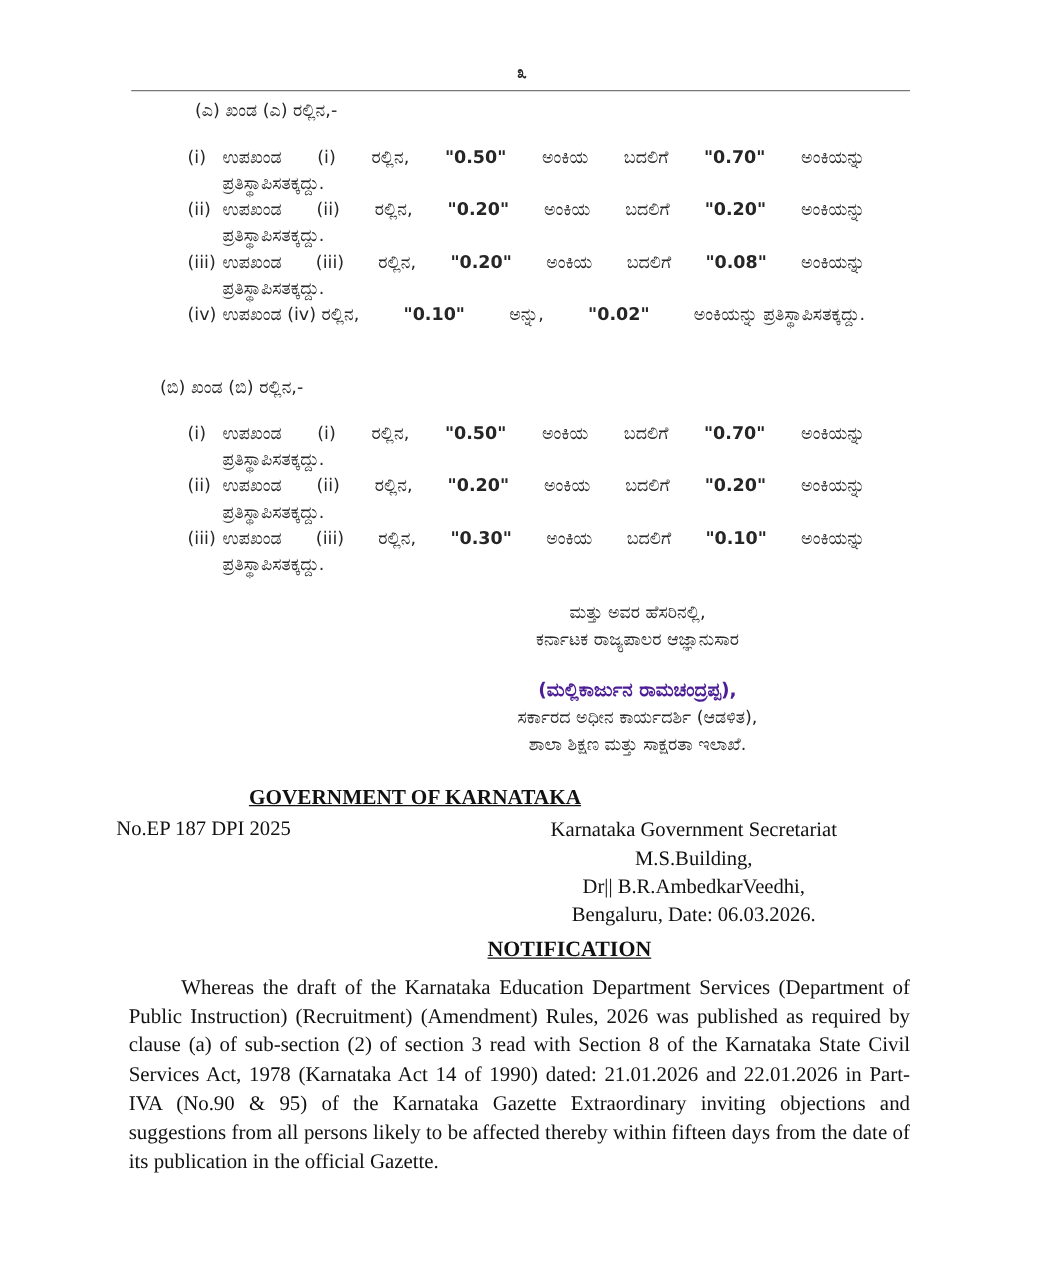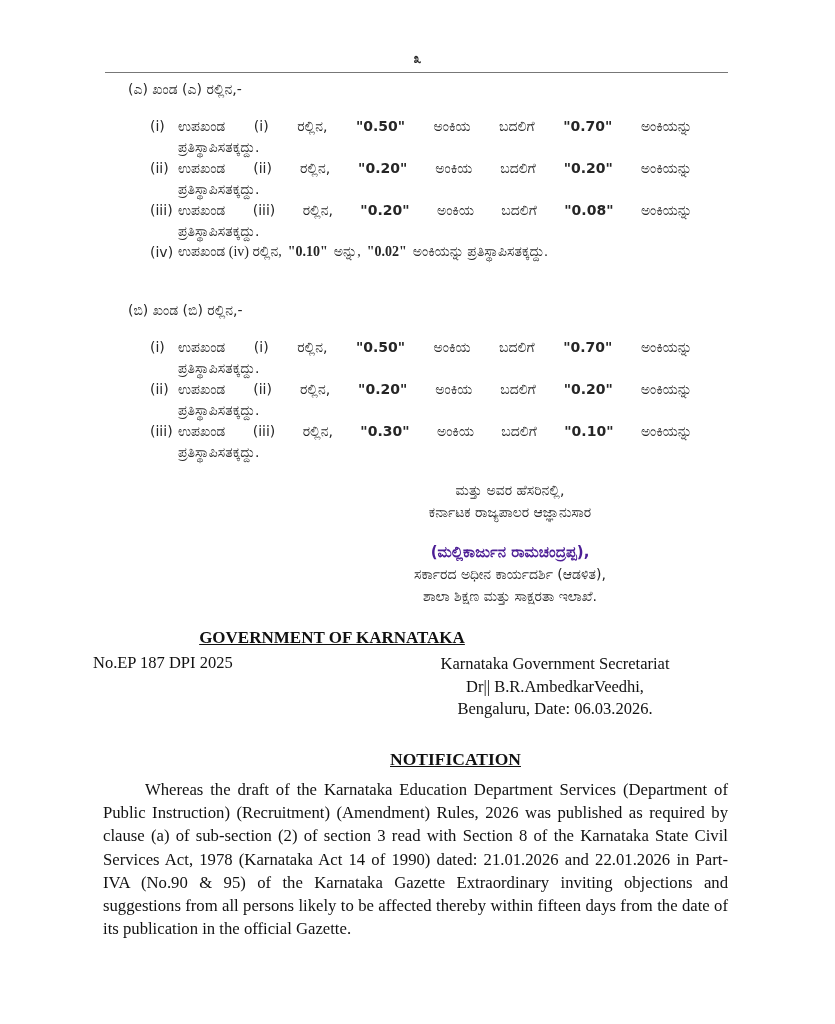--- a/index.html
+++ b/index.html
@@ -6,39 +6,39 @@
   body { width:835px; height:1024px; position:relative; overflow:hidden; color:#1a1a1a; }
   .kn { font-family: "DejaVu Sans", sans-serif; font-size:14px; color:#262626; }
   .abs { position:absolute; }
   #page-num { left:0; width:835px; top:50px; text-align:center; font-size:14px; font-weight:bold; }
   #top-rule { left:105px; top:72px; width:623px; height:0; border-top:1.5px solid #777; }
   .sec-head { left:128px; white-space:nowrap; }
   .item { left:150px; width:542px; }
   .item .num { position:absolute; left:0; top:0; width:28px; }
   .item .line1 { position:absolute; left:28px; right:0; top:0; display:flex; justify-content:space-between; white-space:nowrap; }
   .item .line2 { position:absolute; left:28px; top:21px; white-space:nowrap; }
-  .item.single .line1 { justify-content:flex-start; gap:6px;font-family:Liberation Serif, serif; }
+  .item.single .line1 { justify-content:space-between; gap:6px; }
   .q { font-weight:bold; }
   #sign-block { left:330px; width:360px; text-align:center; }
   .sig-line { height:22px; line-height:22px; white-space:nowrap; }
   .sig-name { font-weight:bold; font-size:15px; color:#4c1d95; }
   .en { font-family: "Liberation Serif", serif; color:#111; }
   #gov-title { left:0; width:664px; top:628px; text-align:center; font-size:17px; font-weight:bold; text-decoration:underline; }
   #ref-no { left:93px; top:653px; font-size:16.5px; }
   #address { left:420px; width:270px; top:653px; text-align:center; font-size:16.5px; line-height:22.5px; }
   #notif-title { left:0; width:835px; top:749px; text-align:center; font-size:17.5px; font-weight:bold; text-decoration:underline;margin-left:38px; }
   #notif-body { left:103px; width:625px; top:778px; font-size:16.7px; line-height:23.2px; text-align:justify; text-indent:42px; }
 </style>
 </head>
 <body>
 
 <div class="abs kn" id="page-num">೩</div>
 <div class="abs" id="top-rule"></div>
 
-<div class="abs kn sec-head" style="top:81px;">(ಎ) ಖಂಡ (ಎ) ರಲ್ಲಿನ,-</div>
+<div class="abs kn sec-head" style="top:81px;margin-left:28px;">(ಎ) ಖಂಡ (ಎ) ರಲ್ಲಿನ,-</div>
 
 <div class="abs kn item" style="top:118px;">
   <span class="num">(i)</span>
   <div class="line1">
     <span>ಉಪಖಂಡ</span>
     <span>(i)</span>
     <span>ರಲ್ಲಿನ,</span>
     <span class="q">"0.50"</span>
     <span>ಅಂಕಿಯ</span>
     <span>ಬದಲಿಗೆ</span>
@@ -142,18 +142,19 @@
   <div class="sig-line" style="height:18px;"></div>
   <div class="sig-line sig-name">(ಮಲ್ಲಿಕಾರ್ಜುನ ರಾಮಚಂದ್ರಪ್ಪ),</div>
   <div class="sig-line">ಸರ್ಕಾರದ ಅಧೀನ ಕಾರ್ಯದರ್ಶಿ (ಆಡಳಿತ),</div>
   <div class="sig-line">ಶಾಲಾ ಶಿಕ್ಷಣ ಮತ್ತು ಸಾಕ್ಷರತಾ ಇಲಾಖೆ.</div>
 </div>
 
 <div class="abs en" id="gov-title">GOVERNMENT OF KARNATAKA</div>
 <div class="abs en" id="ref-no">No.EP 187 DPI 2025</div>
 <div class="abs en" id="address">
   <div>Karnataka Government Secretariat</div>
+  <div>M.S.Building,</div>
   <div>Dr|| B.R.AmbedkarVeedhi,</div>
   <div>Bengaluru, Date: 06.03.2026.</div>
 </div>
 
 <div class="abs en" id="notif-title">NOTIFICATION</div>
 <div class="abs en" id="notif-body">Whereas the draft of the Karnataka Education Department Services (Department of Public Instruction) (Recruitment) (Amendment) Rules, 2026 was published as required by  clause (a) of sub-section (2) of section 3 read with Section 8 of the Karnataka State Civil Services Act, 1978 (Karnataka Act 14 of 1990) dated: 21.01.2026 and 22.01.2026 in Part-IVA (No.90 &amp; 95) of the Karnataka Gazette Extraordinary inviting objections and suggestions from all persons likely to be affected thereby within fifteen days from the date of its publication in the official Gazette.</div>
 
 </body></html>

